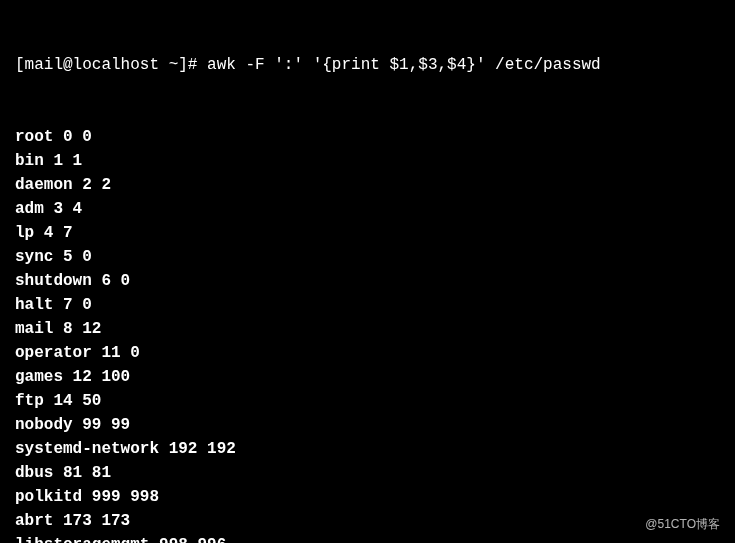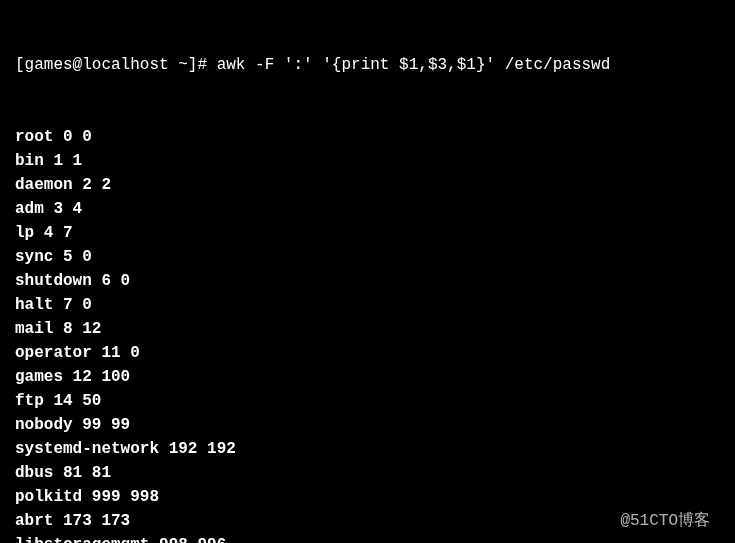--- a/index.html
+++ b/index.html
@@ -25,27 +25,27 @@
     .prompt-line {
       display: block;
     }
     .output-line {
       display: block;
       font-weight: bold;
     }
     .watermark {
       position: absolute;
       bottom: 10px;
-      right: 25px;
+      right: 15px;
       color: rgba(255, 255, 255, 0.7);
-      font-size: 16px;
-      font-family: Liberation Mono, monospace;
+      font-size: 12px;
+      font-family: Liberation Sans, sans-serif;
     }
   </style>
 </head>
 <body>
 
 <div class="terminal">
-  <span class="prompt-line"><span>[games@localhost ~]#</span> <span>awk -F ':' '{print $1,$3,$1}' /etc/passwd</span></span>
+  <span class="prompt-line"><span>[mail@localhost ~]#</span> <span>awk -F ':' '{print $1,$3,$4}' /etc/passwd</span></span>
   <div id="output-container"><span class="output-line">root 0 0</span><span class="output-line">bin 1 1</span><span class="output-line">daemon 2 2</span><span class="output-line">adm 3 4</span><span class="output-line">lp 4 7</span><span class="output-line">sync 5 0</span><span class="output-line">shutdown 6 0</span><span class="output-line">halt 7 0</span><span class="output-line">mail 8 12</span><span class="output-line">operator 11 0</span><span class="output-line">games 12 100</span><span class="output-line">ftp 14 50</span><span class="output-line">nobody 99 99</span><span class="output-line">systemd-network 192 192</span><span class="output-line">dbus 81 81</span><span class="output-line">polkitd 999 998</span><span class="output-line">abrt 173 173</span><span class="output-line">libstoragemgmt 998 996</span></div>
 </div>
 
 <div class="watermark">@51CTO博客</div>
 
 </body></html>

